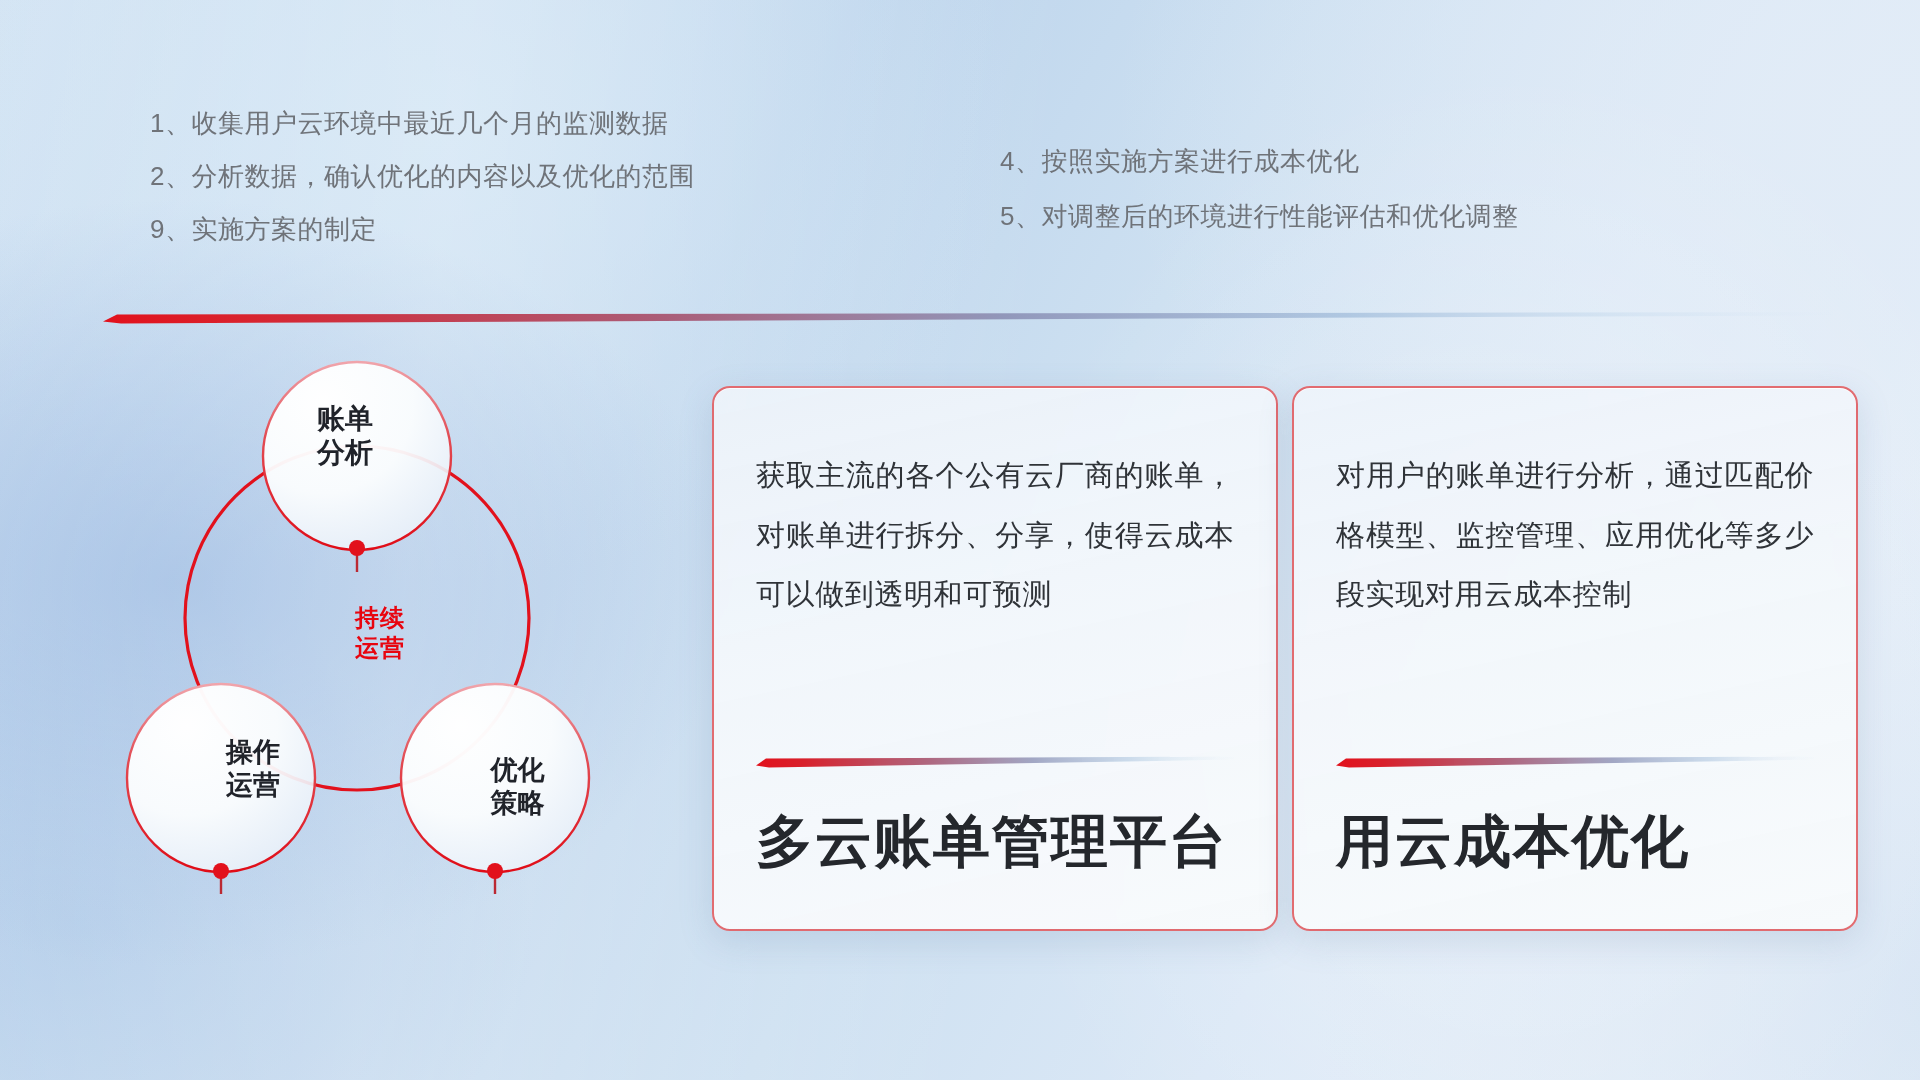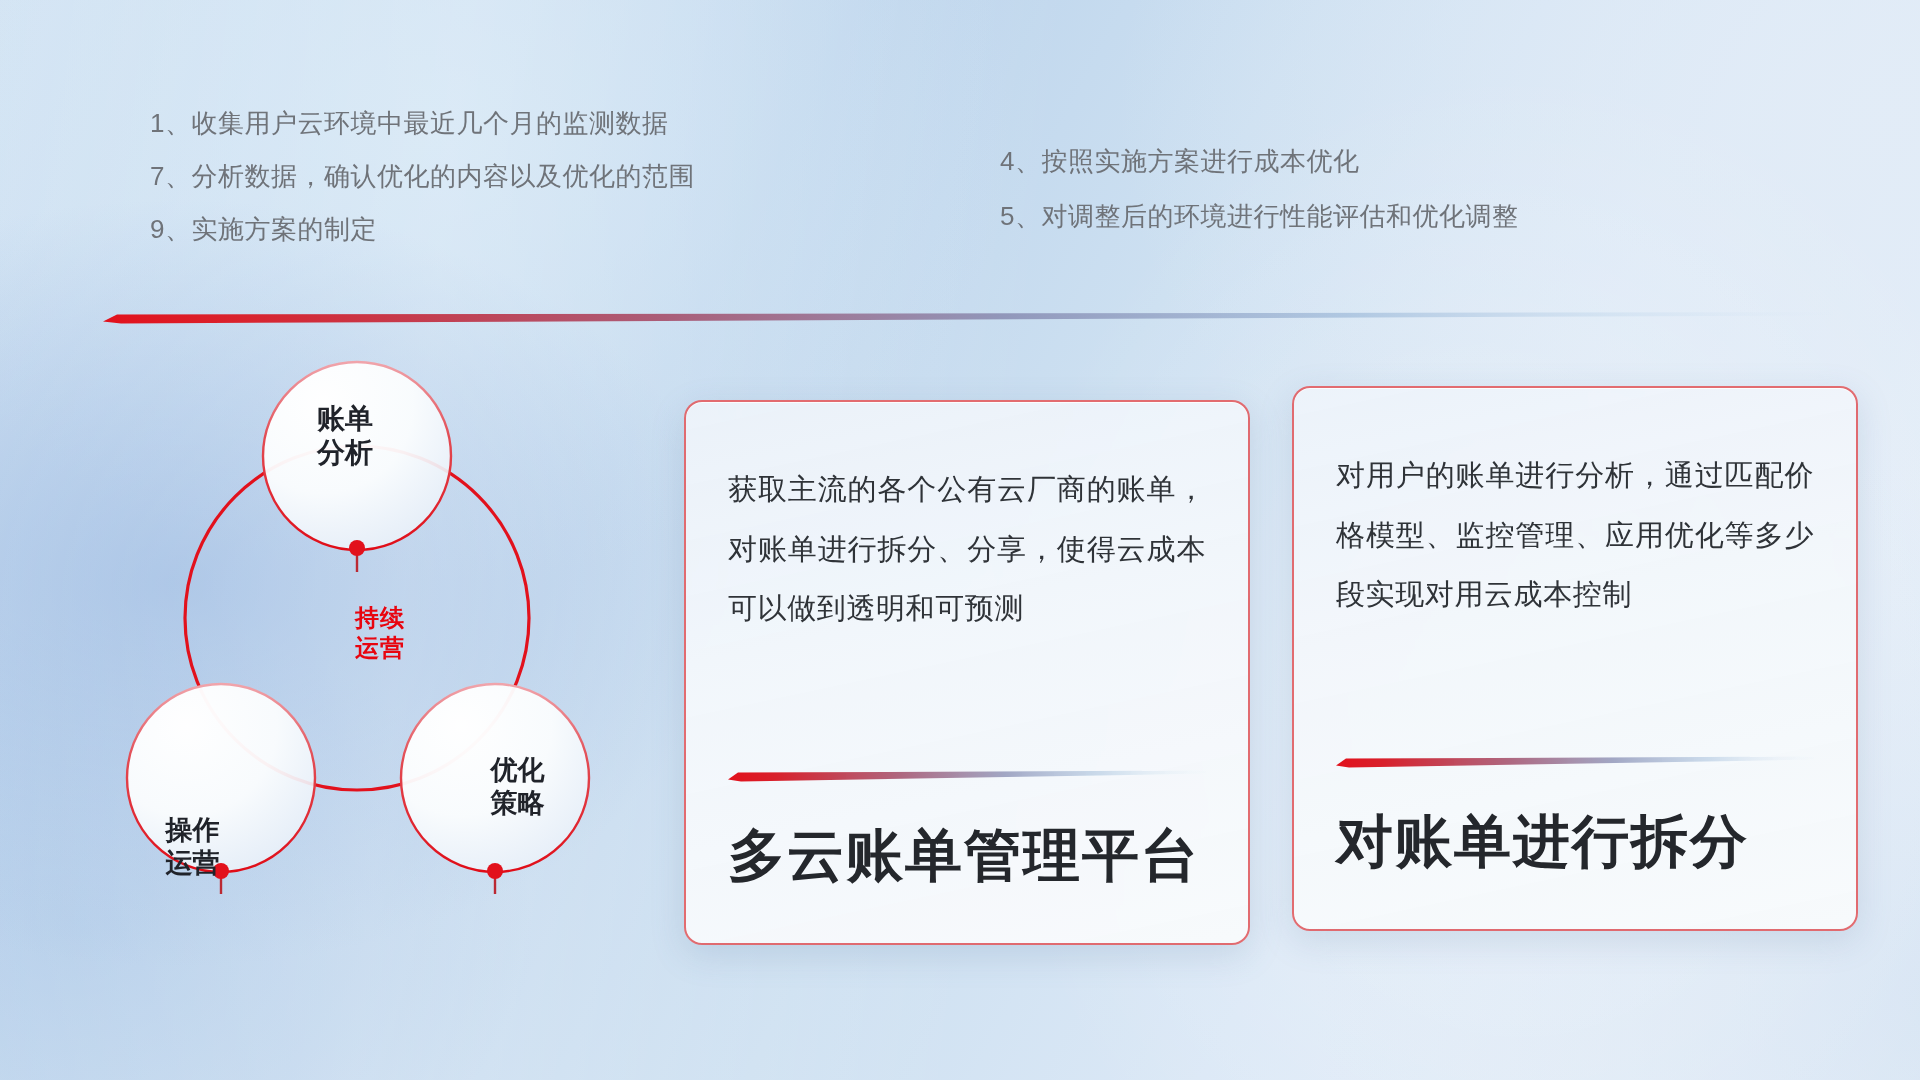--- a/index.html
+++ b/index.html
@@ -86,21 +86,21 @@
     position: absolute;
     text-align: center;
     color: #20232a;
     font-weight: bold;
     line-height: 1.22;
     z-index: 8;
     pointer-events: none;
     white-space: pre-line;
   }
   .bubble-label.top    { left: 255px; top: 402px; width: 180px; font-size: 28px; }
-  .bubble-label.left   { left: 105px; top: 814px; width: 175px; font-size: 27px; }
+  .bubble-label.left   { left: 105px; top: 736px; width: 175px; font-size: 27px; text-align: right; }
   .bubble-label.right  { left: 430px; top: 754px; width: 175px; font-size: 27px; }
 
   .center-label {
     position: absolute;
     left: 285px; top: 603px;
     width: 190px;
     text-align: center;
     color: #e8050f;
     font-size: 24px;
     font-weight: bold;
@@ -121,21 +121,21 @@
     border: 2px solid rgba(219,60,66,0.75);
     background: linear-gradient(168deg, rgba(237,243,250,0.93) 0%, rgba(243,247,251,0.95) 42%, rgba(248,250,252,0.97) 100%);
     box-shadow: 0 10px 34px rgba(90,120,160,0.18), inset 0 1px 0 rgba(255,255,255,0.8);
     backdrop-filter: blur(2px);
     z-index: 7;
     box-sizing: border-box;
     padding: 58px 42px 0 42px;
     display: flex;
     flex-direction: column;
   }
-  #card-1 { left: 684px; margin-top: 14px; }
+  #card-1 { left: 712px; }
   #card-2 { left: 1292px; }
 
   .card-body {
     font-size: 29px;
     color: #2f3338;
     line-height: 2.06;
     letter-spacing: 0.6px;
     flex: 0 0 auto;
     text-align: justify;
     text-align-last: left;
@@ -157,21 +157,21 @@
     line-height: 1.1;
   }
 </style>
 </head>
 <body>
 
 <div id="stage">
 
   <div class="steps-col steps-left">
     <div class="step-line">1、收集用户云环境中最近几个月的监测数据</div>
-    <div class="step-line">7、分析数据，确认优化的内容以及优化的范围</div>
+    <div class="step-line">2、分析数据，确认优化的内容以及优化的范围</div>
     <div class="step-line">9、实施方案的制定</div>
   </div>
 
   <div class="steps-col steps-right">
     <div class="step-line">4、按照实施方案进行成本优化</div>
     <div class="step-line">5、对调整后的环境进行性能评估和优化调整</div>
   </div>
 
   <div class="main-divider">
     <svg width="1730" height="12" viewBox="0 0 1730 12" preserveAspectRatio="none">
@@ -262,16 +262,16 @@
             <stop offset="10%" stop-color="#d8202b" stop-opacity="1"></stop>
             <stop offset="36%" stop-color="#a85a74" stop-opacity="0.92"></stop>
             <stop offset="58%" stop-color="#8f95b8" stop-opacity="0.82"></stop>
             <stop offset="78%" stop-color="#a8c2dd" stop-opacity="0.55"></stop>
             <stop offset="100%" stop-color="#e2eef8" stop-opacity="0.06"></stop>
           </linearGradient>
         </defs>
         <polygon points="0,9.5 10,2.6 480,0.6 480,3.6 13,11.4" fill="url(#gradCard2)"></polygon>
       </svg>
     </div>
-    <div class="card-title">对账单进行拆分</div>
+    <div class="card-title">用云成本优化</div>
   </div>
 
 </div>
 
 </body></html>

